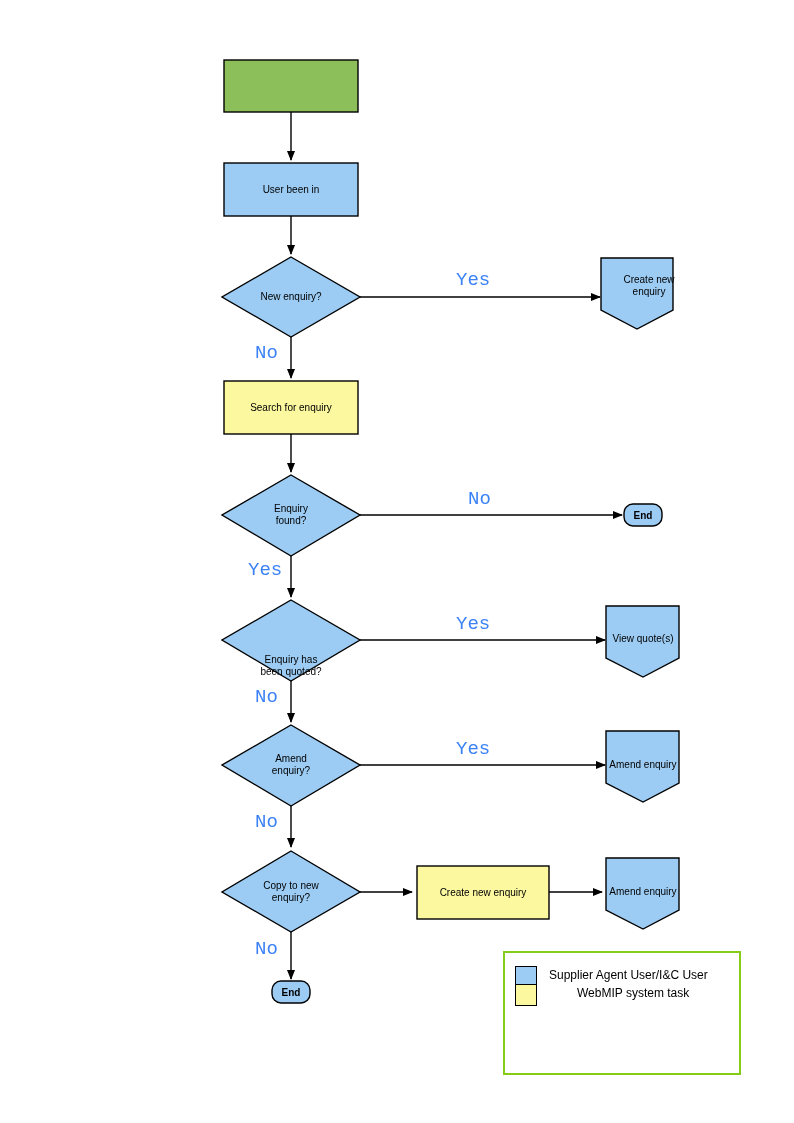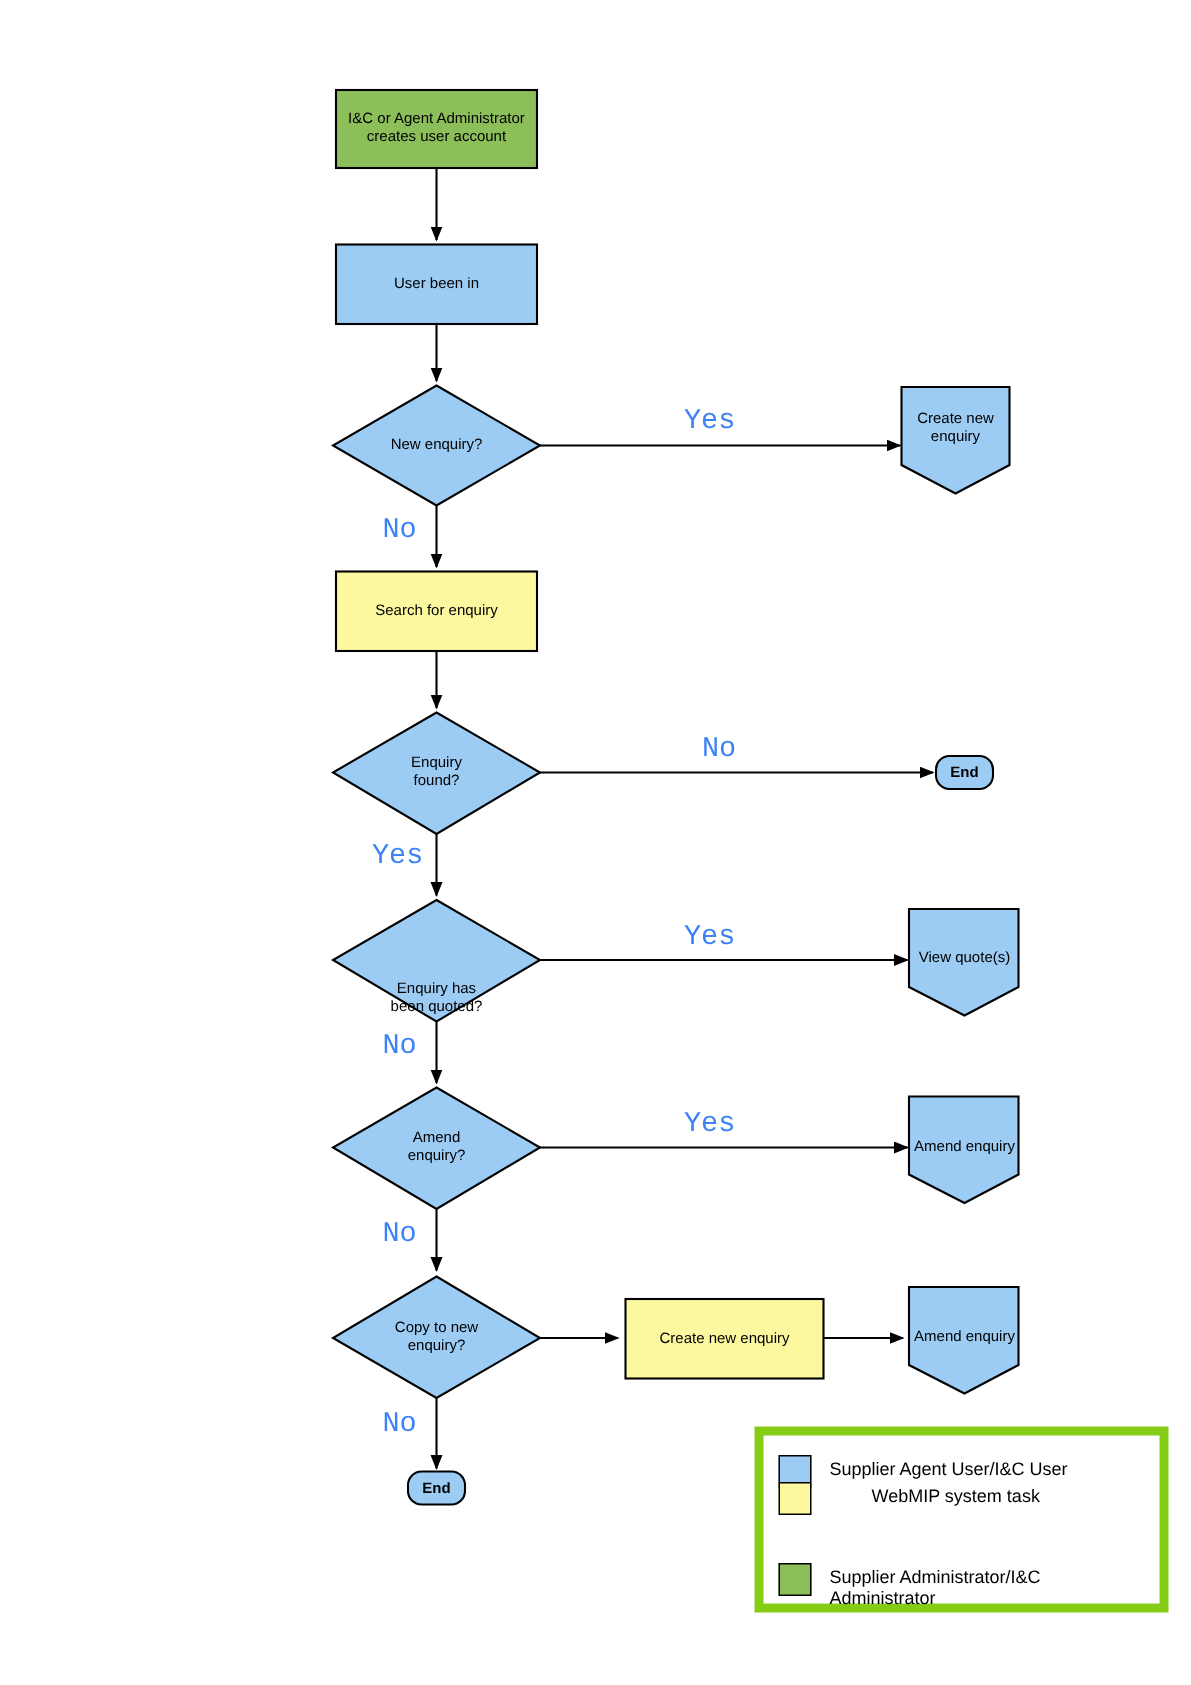--- a/index.html
+++ b/index.html
@@ -42,25 +42,26 @@
     position: absolute;
     color: #3b82f6;
     font-family: Liberation Mono, monospace;
     font-size: 19px;
     line-height: 25px;
   }
   .legend-box {
     position: absolute;
     left: 503px;
     top: 951px;
-    width: 276px;
+    width: 238px;
     height: 124px;
-    border: 6px solid #84cc16;
+    border: 2px solid #84cc16;
     background: #ffffff;
     box-sizing: border-box;
+    text-align: center;
   }
   .legend-row {
     position: absolute;
     left: 10px;
     display: flex;
     align-items: flex-start;
   }
   .legend-swatch {
     width: 22px;
     height: 22px;
@@ -155,28 +156,26 @@
 
     <polygon points="291,851 360,892 291,932 222,892" fill="#9CCCF4" stroke="#000000" stroke-width="1.4"></polygon>
 
     <rect x="417" y="866" width="132" height="53" fill="#FCF8A0" stroke="#000000" stroke-width="1.4"></rect>
 
     <polygon points="606,858 679,858 679,910 643,929 606,910" fill="#9CCCF4" stroke="#000000" stroke-width="1.4"></polygon>
 
     <rect x="272" y="981" width="38" height="22" rx="9" ry="9" fill="#9CCCF4" stroke="#000000" stroke-width="1.4"></rect>
   </svg>
 
-  <div class="node-label" style="left:224px; top:60px; width:134px; height:52px;">I&amp;C or Agent Administrator
-creates user account</div>
 
   <div class="node-label" style="left:224px; top:163px; width:134px; height:53px;">User been in</div>
 
   <div class="node-label" style="left:222px; top:277px; width:138px; height:40px;">New enquiry?</div>
 
-  <div class="node-label" style="left:601px; top:268px; width:72px; height:36px;">Create new
+  <div class="node-label" style="left:601px; top:268px; width:72px; height:36px;padding-left:12px;">Create new
 enquiry</div>
 
   <div class="node-label" style="left:224px; top:381px; width:134px; height:53px;">Search for enquiry</div>
 
   <div class="node-label" style="left:222px; top:495px; width:138px; height:40px;">Enquiry
 found?</div>
 
   <div class="terminator-label" style="left:624px; top:504px; width:38px; height:22px;">End</div>
 
   <div class="node-label" style="left:222px; top:600px; width:138px; height:40px;margin-top:46px;">Enquiry has
@@ -218,20 +217,15 @@
 
   <div class="legend-box">
     <div class="legend-row" style="top:13px;">
       <span class="legend-swatch" style="background:#9CCCF4;"></span>
       <span class="legend-text">Supplier Agent User/I&amp;C User</span>
     </div>
     <div class="legend-row" style="top:31px;gap:28px;">
       <span class="legend-swatch" style="background:#FCF8A0;"></span>
       <span class="legend-text">WebMIP system task</span>
     </div>
-    <div class="legend-row" style="top:85px;">
-      <span class="legend-swatch" style="background:#8CBF5A;"></span>
-      <span class="legend-text">Supplier Administrator/I&amp;C
-Administrator</span>
-    </div>
   </div>
 
 </div>
 
 </body></html>

